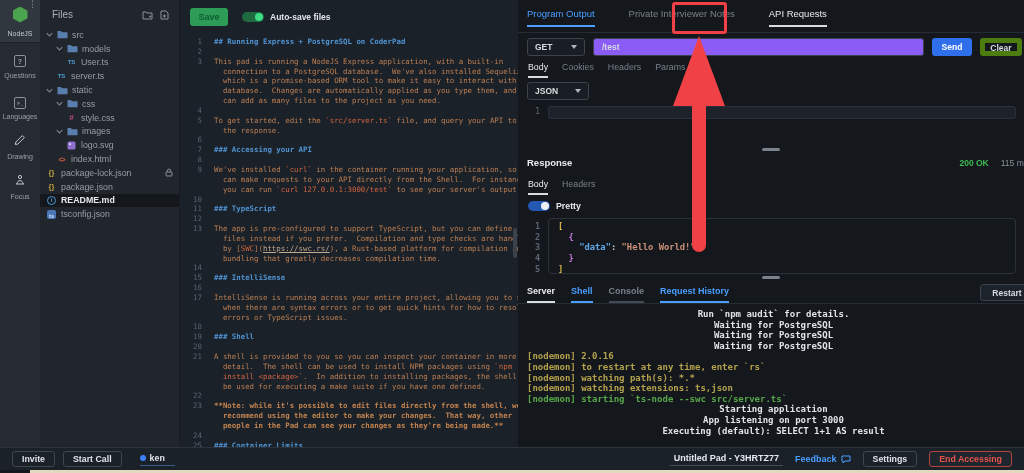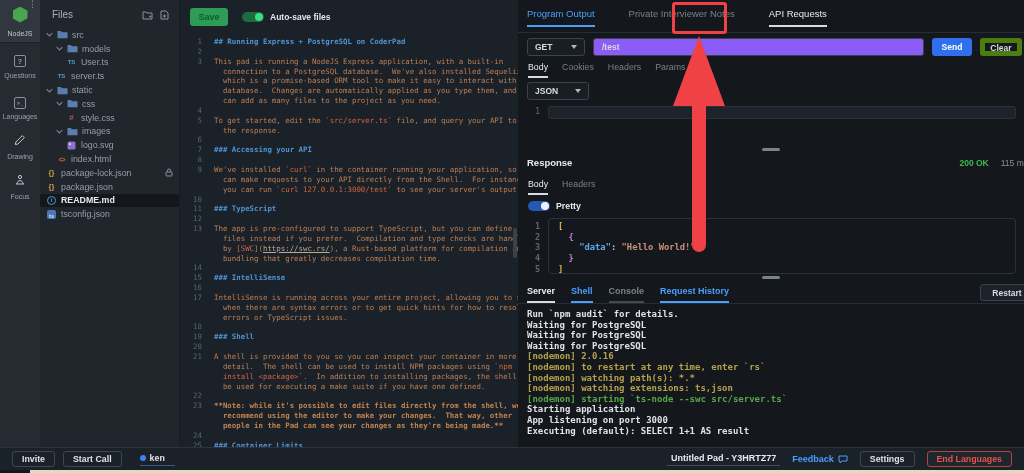--- a/index.html
+++ b/index.html
@@ -116,21 +116,21 @@
   .j-str{ color:#cd9178; } .j-punct{ color:#c3c9d1; }
   .console-tabs{ top:286px; left:9px; gap:16px; font-size:9px; font-weight:bold; }
   .console-tabs .tab{ padding-bottom:5px; }
   .c-sep{ position:absolute; left:0; right:0; top:303px; height:1px; background:#262c34; }
   .restart-btn{ position:absolute; top:284px; right:-10px; width:54px; height:17px; background:#1d232b;
                 color:#d7dbe0; border:1px solid #3c434d; border-radius:3px; font-size:8.5px;
                 font-weight:bold; font-family:inherit; cursor:pointer; }
   .console-out{ position:absolute; top:309px; left:9px; right:4px; }
   .c-line{ height:10.6px; line-height:10.6px; font-family:"DejaVu Sans Mono",monospace; font-size:9px;
            font-weight:bold; white-space:pre; }
-  .c-plain{ color:#dfe3e8; } .c-yellow{ color:#b3a14b; } .c-green{ color:#57a64a; }
+  .c-plain{ color:#dfe3e8;text-align:center; } .c-yellow{ color:#b3a14b; } .c-green{ color:#57a64a; }
   
   .statusbar{ position:absolute; left:0; top:447px; width:1024px; height:23px; background:#1b2128;
               border-top:1px solid #2d333c; display:flex; align-items:center; padding:0 12px; }
   .sb-btn{ background:transparent; border:1px solid #3e4650; border-radius:3px; color:#dfe3e8;
            font-size:8.8px; font-weight:bold; font-family:inherit; padding:2px 9px; cursor:pointer;
            white-space:nowrap; }
   .sb-left{ display:flex; gap:8px; align-items:center; }
   .user-chip{ display:flex; align-items:center; gap:4px; margin-left:10px; padding:0 10px 2px 0;
               border-bottom:1px solid #3b5a86; cursor:default; }
   .user-dot{ width:6px; height:6px; border-radius:50%; background:#3b82f6; }
@@ -492,21 +492,21 @@
     </div>
     <div class="sb-right">
       <span class="pad-title">Untitled Pad - Y3HRTZ77</span>
       <span class="feedback">
         <span>Feedback</span>
         <svg width="10" height="9" viewBox="0 0 10 9">
             <path d="M1 1h8v5H4L2 8V6H1z" fill="none" stroke="#4a9eff"></path>
           </svg>
       </span>
       <button class="sb-btn">Settings</button>
-      <button class="end-btn">End Languages</button>
+      <button class="end-btn">End Accessing</button>
     </div>
   </footer>
 
   <div class="strip"></div>
 
   <div class="ann-box"></div>
   <div class="ann-head"></div>
   <div class="ann-shaft"></div>
 </div>
 

